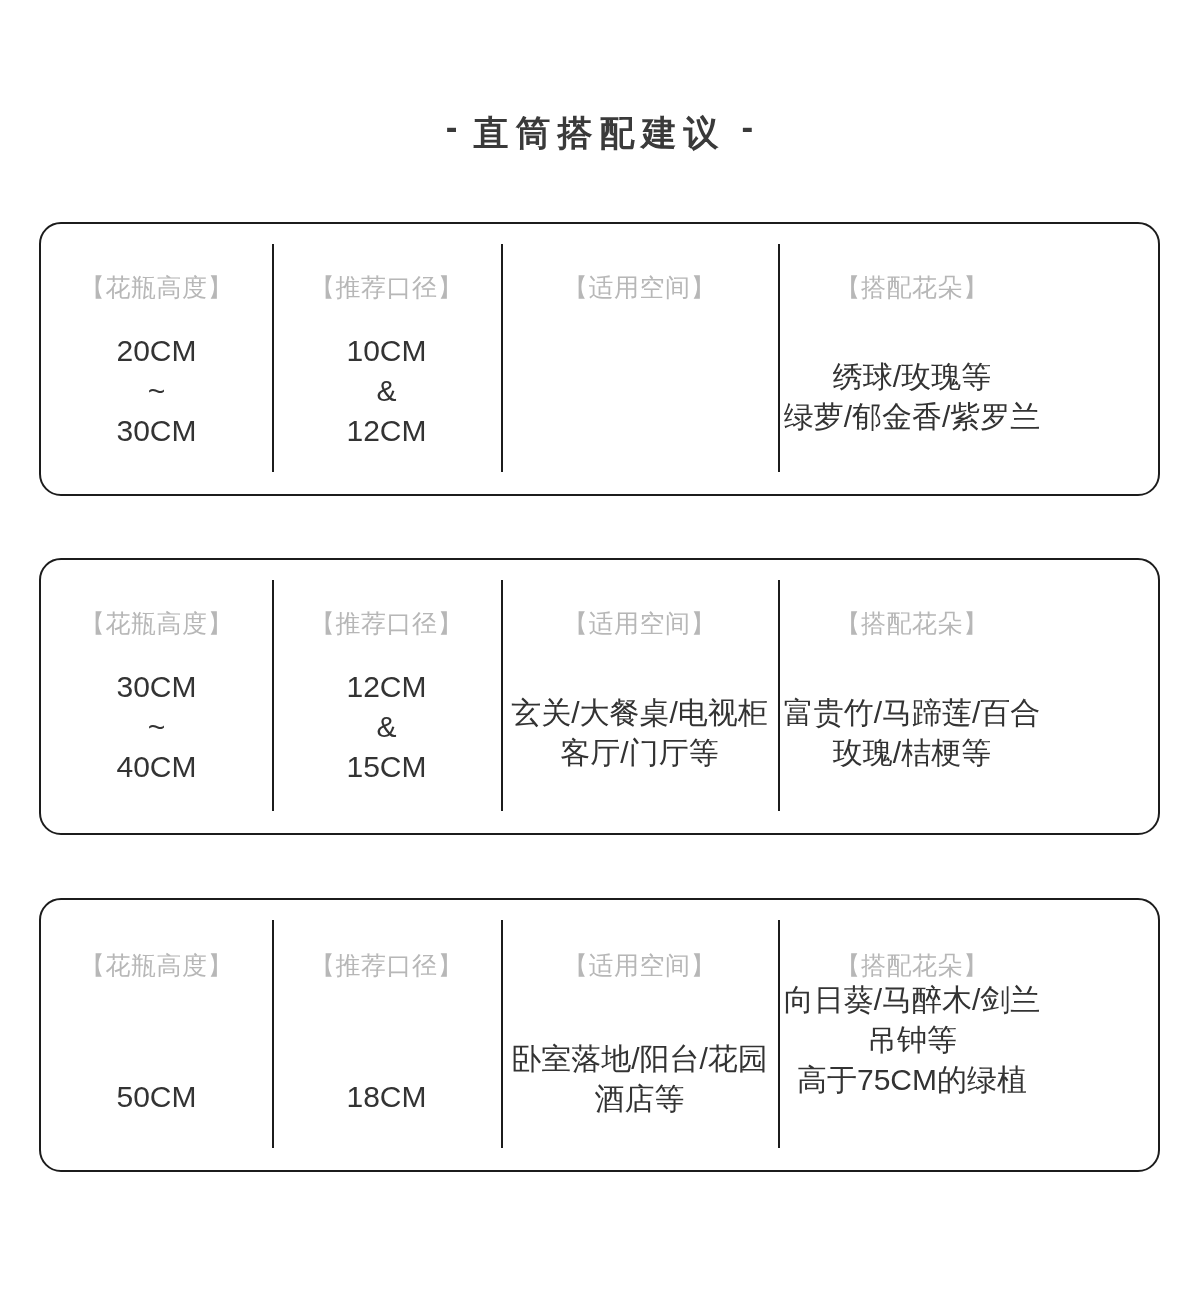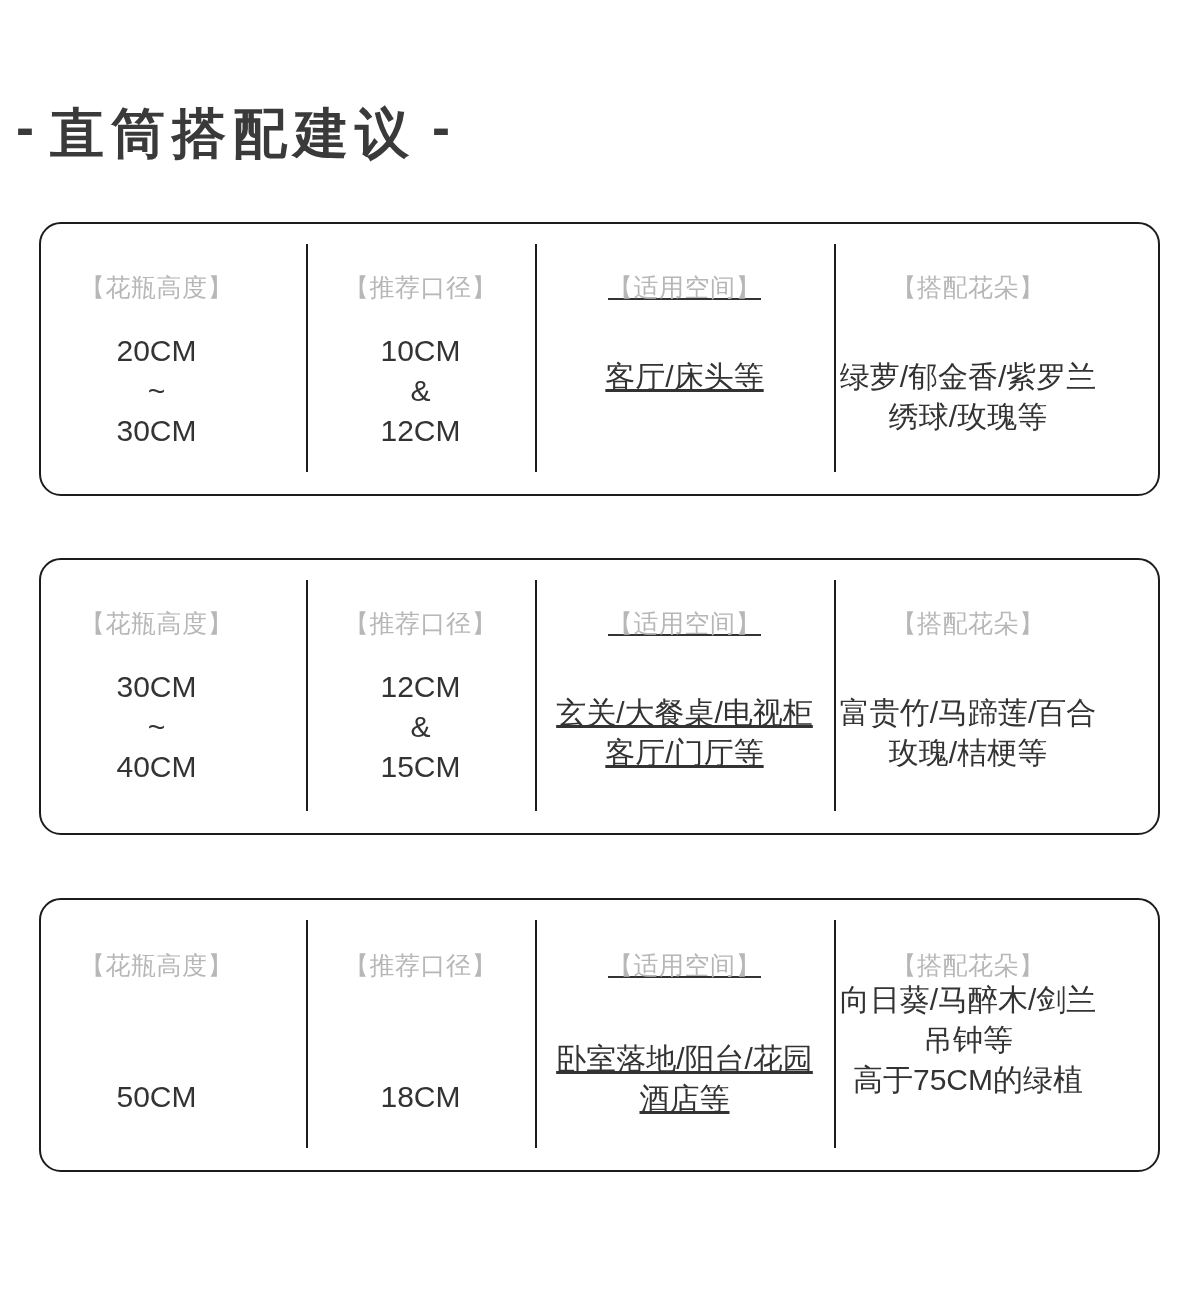--- a/index.html
+++ b/index.html
@@ -16,21 +16,22 @@
     position: relative;
     overflow: hidden;
   }
 
   
   .page-title {
     position: absolute;
     top: 102px;
     left: 0;
     width: 1199px;
-    font-size: 54px;
+    text-align: center;
+    font-size: 35px;
     font-weight: 700;
     color: #3a3a3a;
     letter-spacing: 7px;
     line-height: 62px;
     white-space: nowrap;
   }
   .page-title .dash {
     display: inline-block;
     font-weight: 700;
     letter-spacing: 0;
@@ -59,22 +60,22 @@
   .col {
     position: relative;
     box-sizing: border-box;
     display: flex;
     flex-direction: column;
     align-items: center;
     text-align: center;
   }
   
   .col-height  { width: 231px; }
-  .col-caliber { width: 229px; margin-left: 34px; }
-  .col-space   { width: 299px; text-decoration: underline; }
+  .col-caliber { width: 229px; }
+  .col-space   { width: 277px; }
   .col-flower  { width: 268px; }
 
   
   .col + .col::before {
     content: "";
     position: absolute;
     left: 0;
     top: 20px;
     bottom: 22px;
     border-left: 2.5px solid #1c1c1c;
@@ -132,28 +133,27 @@
     <div class="col-label">【推荐口径】</div>
     <div class="col-value">
       <span class="v-line">10CM</span>
       <span class="v-line">&amp;</span>
       <span class="v-line">12CM</span>
     </div>
   </div>
   <div class="col col-space">
     <div class="col-label">【适用空间】</div>
     <div class="col-value">
-      <span class="v-line">客厅/床头等</span>
     </div>
   </div>
   <div class="col col-flower">
     <div class="col-label">【搭配花朵】</div>
     <div class="col-value">
+      <span class="v-line">绣球/玫瑰等</span>
       <span class="v-line">绿萝/郁金香/紫罗兰</span>
-      <span class="v-line">绣球/玫瑰等</span>
     </div>
   </div>
 </div>
 
 <div class="card card-2">
   <div class="col col-height">
     <div class="col-label">【花瓶高度】</div>
     <div class="col-value">
       <span class="v-line">30CM</span>
       <span class="v-line">~</span>

